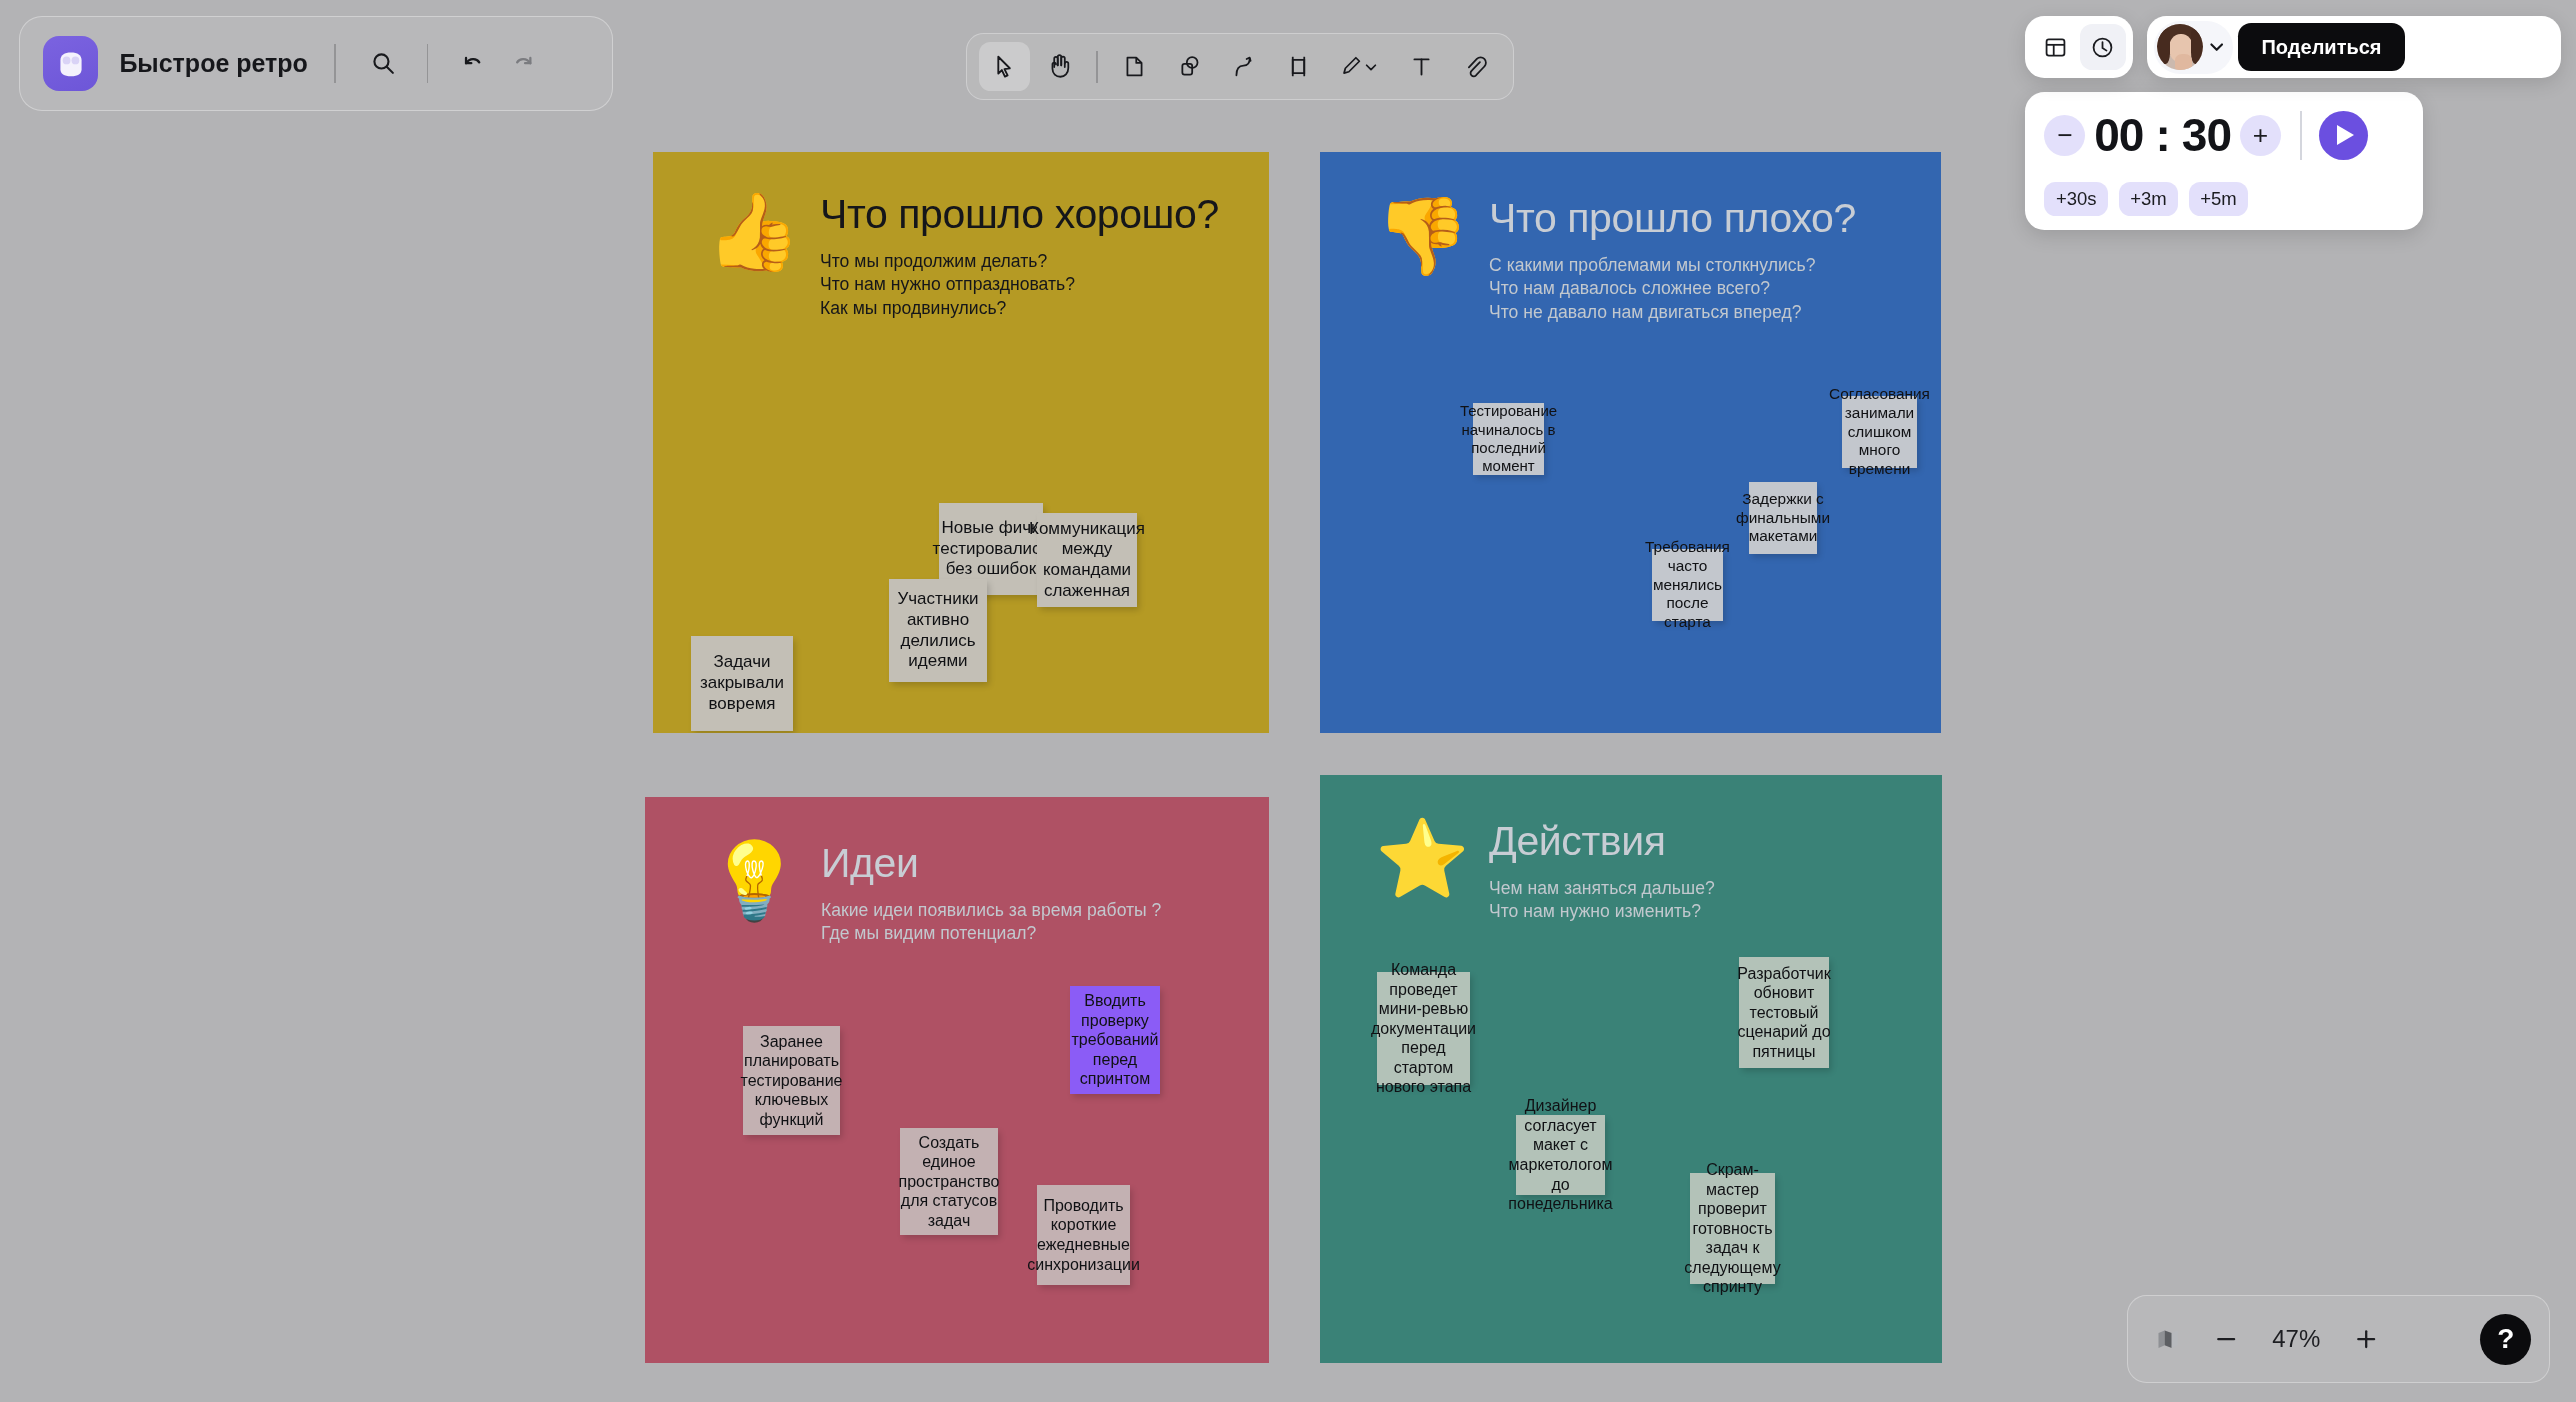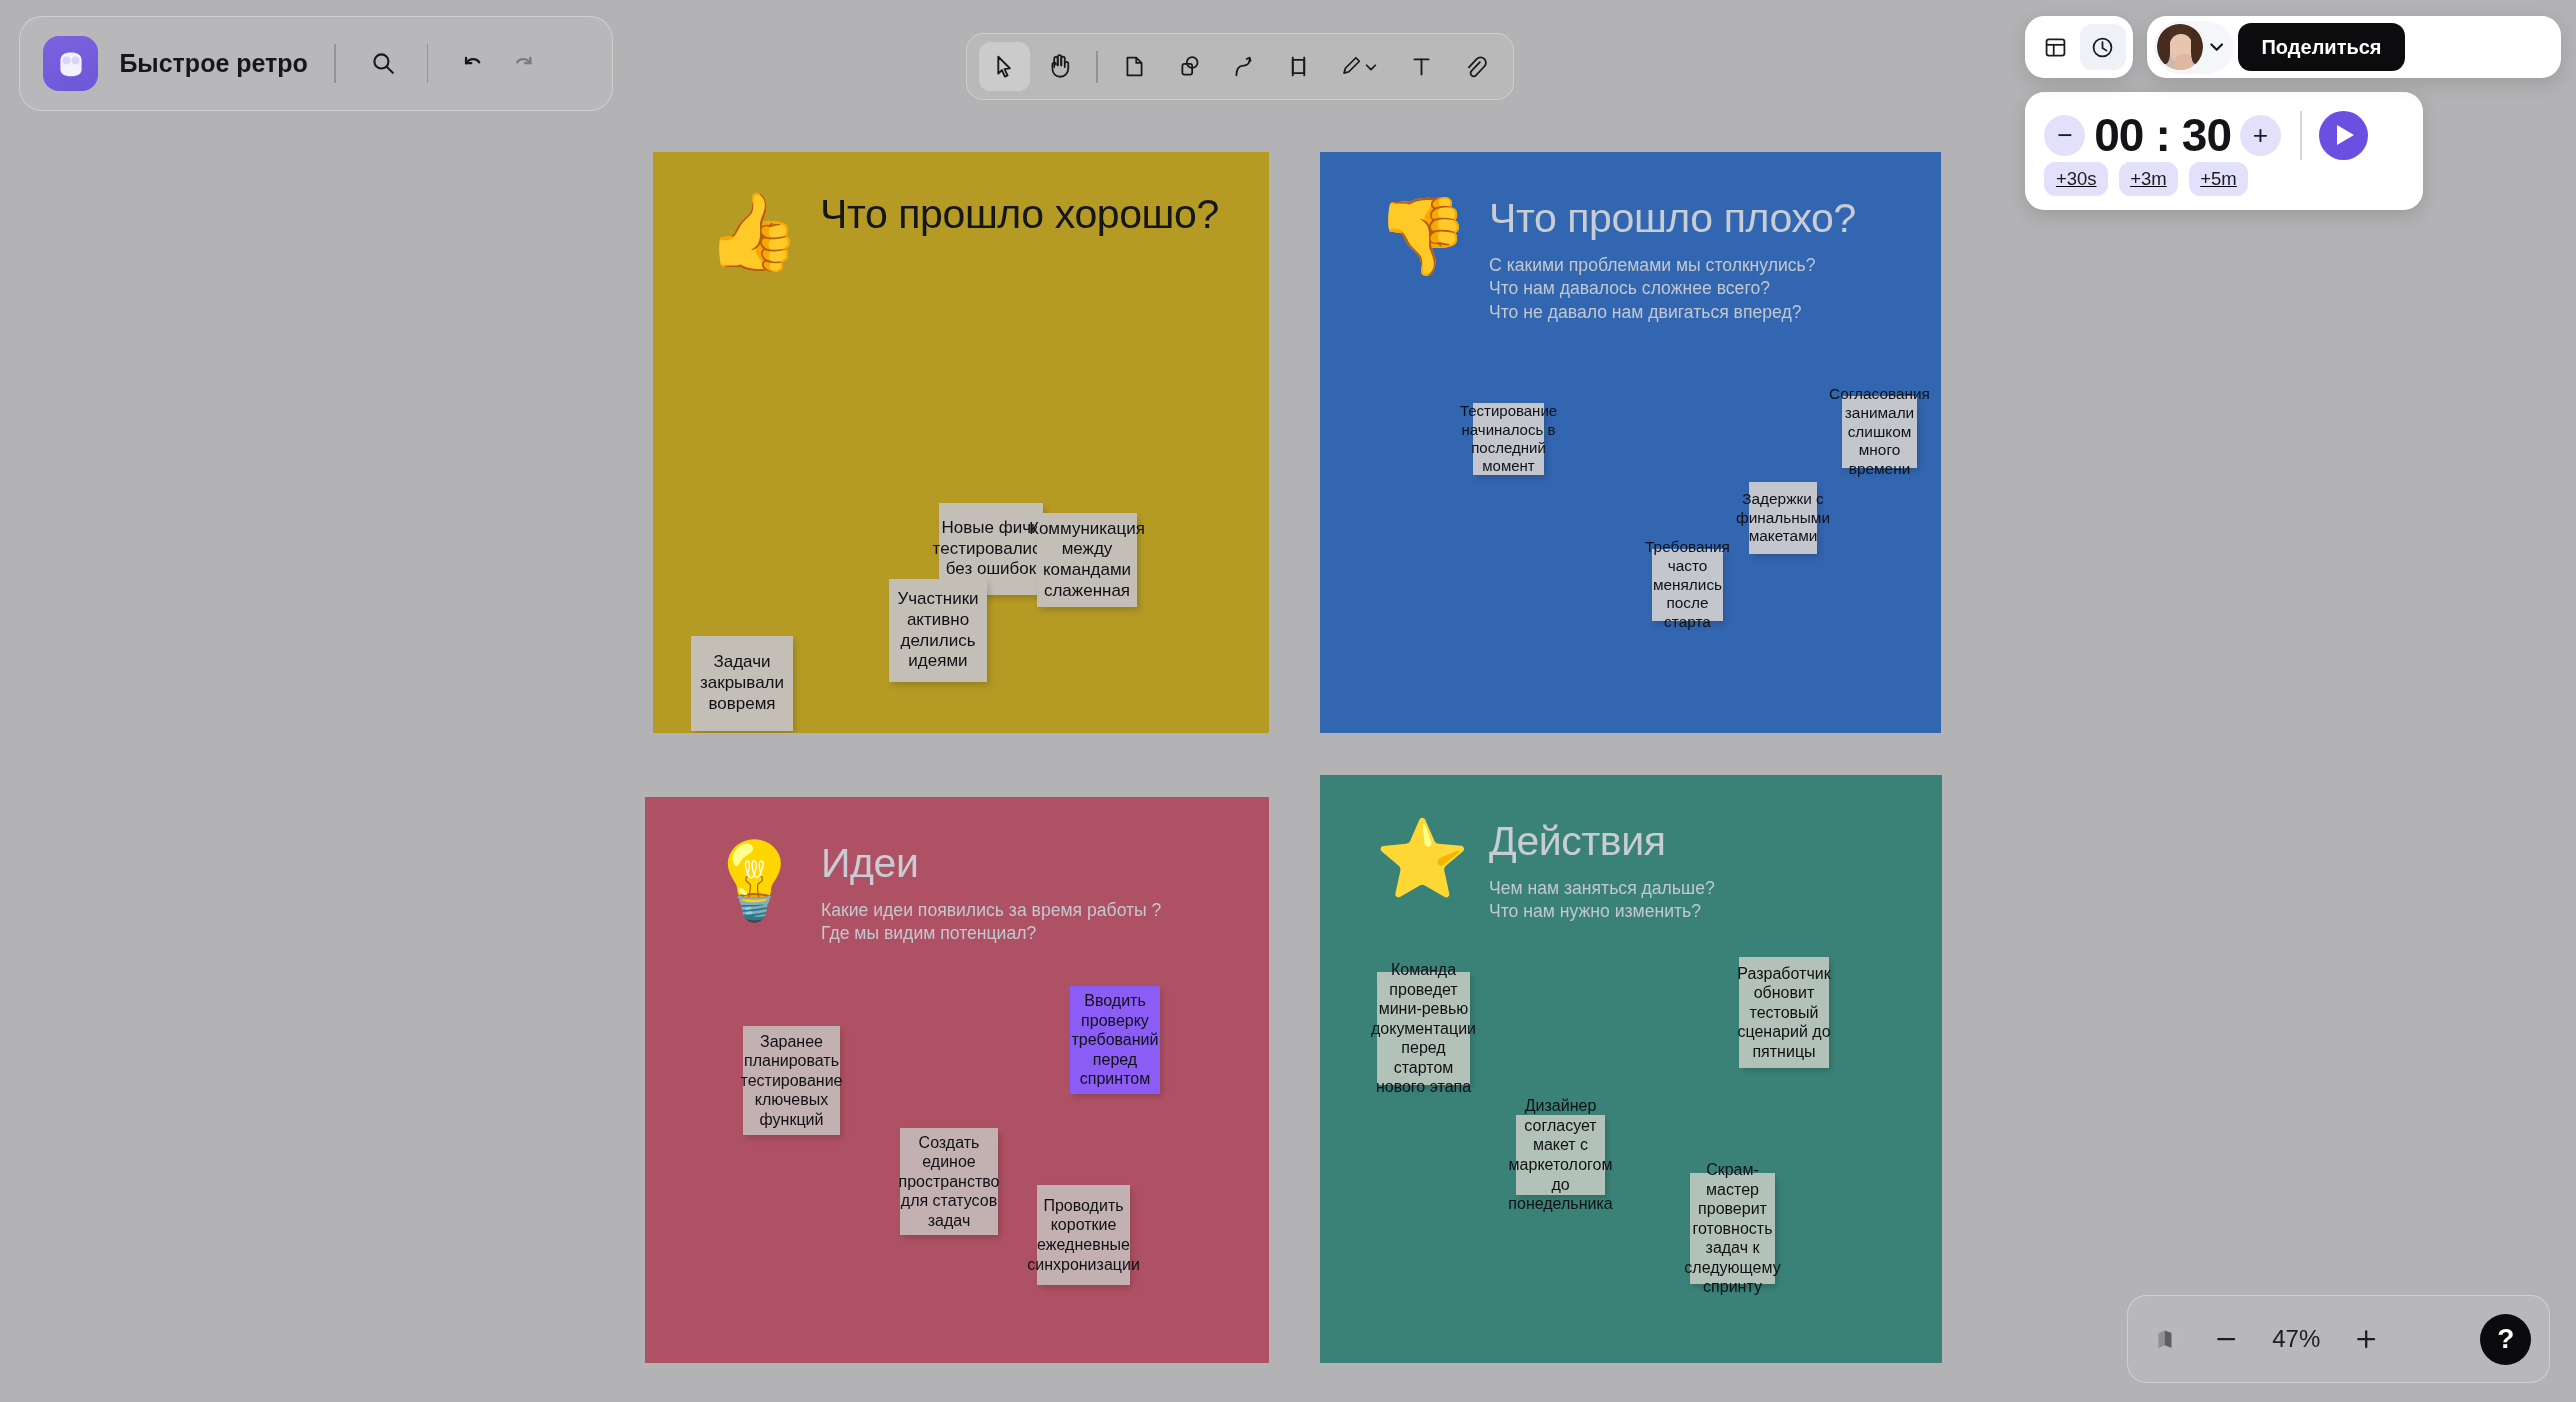--- a/index.html
+++ b/index.html
@@ -215,21 +215,21 @@
     display: flex; align-items: center; justify-content: center;
     flex: 0 0 auto;
   }
   .play-btn .tri {
     width: 0; height: 0;
     border-left: 17.6px solid #fff;
     border-top: 10.6px solid transparent;
     border-bottom: 10.6px solid transparent;
     margin-left: 4.4px;
   }
-  .quick-row { display: flex; gap: 10.6px; margin-top: 0; text-decoration: underline; }
+  .quick-row { display: flex; gap: 10.6px; margin-top: 20px; }
   .quick {
     background: #e3e0fb; color: #1b1c20;
     border-radius: 11.5px;
     padding: 6.2px 11.5px;
     font-size: 18.5px; font-weight: 500;
   }
 
   
   #zoombar {
     position: absolute;
@@ -260,20 +260,25 @@
 </head>
 <body>
 
 <div id="canvas">
 
   <div class="panel theme-dark" style="left:653px; top:152px; width:616px; height:581px; background:#b59a24;">
     <div class="panel-head" style="padding:42px 0 0 53px;">
       <div class="panel-emoji">👍</div>
       <div>
         <div class="panel-title">Что прошло хорошо?</div>
+        <div class="panel-sub">
+          <div>Что мы продолжим делать?</div>
+          <div>Что нам нужно отпраздновать?</div>
+          <div>Как мы продвинулись?</div>
+        </div>
       </div>
     </div>
     <div class="note" style="left:38px; top:484px; width:102px; height:95px; background:#c3bfb6;">Задачи закрывали вовремя</div>
     <div class="note" style="left:286px; top:351px; width:104px; height:92px; background:#c3bfb6;">Новые фичи тестировались без ошибок</div>
     <div class="note" style="left:384px; top:361px; width:100px; height:94px; background:#c3bfb6;">Коммуникация между командами слаженная</div>
     <div class="note" style="left:236px; top:427px; width:98px; height:103px; background:#c3bfb6;">Участники активно делились идеями</div>
   </div>
 
   <div class="panel theme-light" style="left:1320px; top:152px; width:621px; height:581px; background:#3366b0;">
     <div class="panel-head" style="padding:46px 0 0 55px;">

